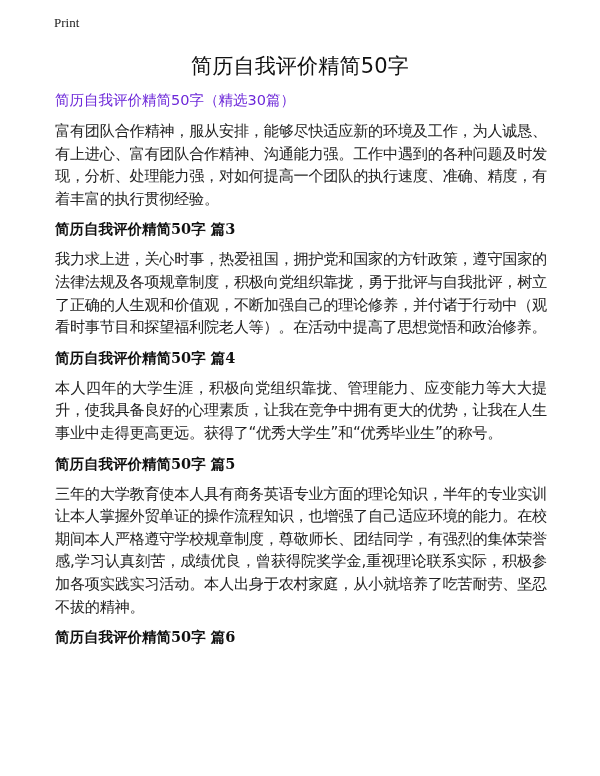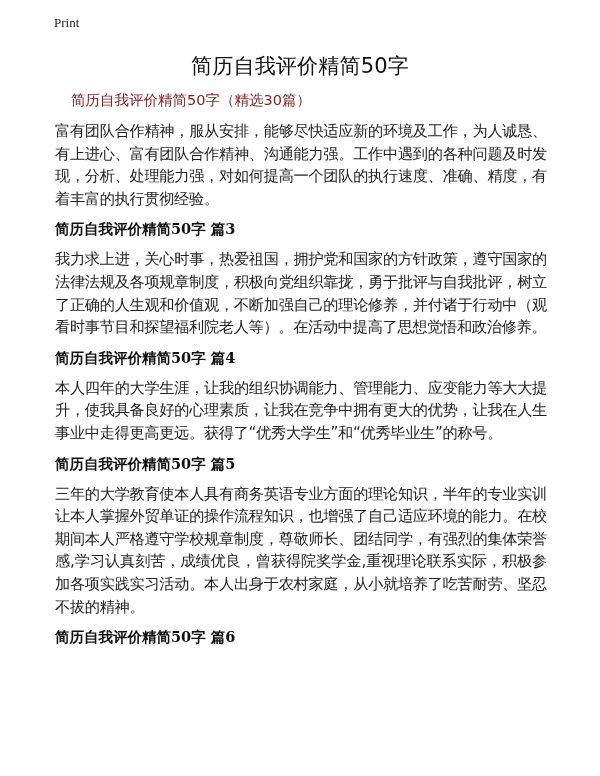--- a/index.html
+++ b/index.html
@@ -37,22 +37,22 @@
     }
     .content {
       position: absolute;
       left: 55px;
       top: 90px;
       width: 492px;
     }
     .subtitle {
       font-size: 14.5px;
       line-height: 20px;
-      margin: 0 0 10px 16px;
-      color: #7f1d1d;
+      margin: 0 0 10px 0;
+      color: #6d28d9;
     }
     .section-heading {
       font-family: "DejaVu Serif", "Liberation Serif", serif;
       font-weight: bold;
       font-size: 14.5px;
       line-height: 20px;
       margin: 0 0 9px 0;
       color: #111;
     }
     .section-body {
@@ -79,21 +79,21 @@
     <p class="section-body">富有团队合作精神，服从安排，能够尽快适应新的环境及工作，为人诚恳、有上进心、富有团队合作精神、沟通能力强。工作中遇到的各种问题及时发现，分析、处理能力强，对如何提高一个团队的执行速度、准确、精度，有着丰富的执行贯彻经验。</p>
   </div>
 
   <div>
     <h2 class="section-heading">简历自我评价精简50字 篇3</h2>
     <p class="section-body">我力求上进，关心时事，热爱祖国，拥护党和国家的方针政策，遵守国家的法律法规及各项规章制度，积极向党组织靠拢，勇于批评与自我批评，树立了正确的人生观和价值观，不断加强自己的理论修养，并付诸于行动中（观看时事节目和探望福利院老人等）。在活动中提高了思想觉悟和政治修养。</p>
   </div>
 
   <div>
     <h2 class="section-heading">简历自我评价精简50字 篇4</h2>
-    <p class="section-body">本人四年的大学生涯，让我的组织协调能力、管理能力、应变能力等大大提升，使我具备良好的心理素质，让我在竞争中拥有更大的优势，让我在人生事业中走得更高更远。获得了“优秀大学生”和“优秀毕业生”的称号。</p>
+    <p class="section-body">本人四年的大学生涯，积极向党组织靠拢、管理能力、应变能力等大大提升，使我具备良好的心理素质，让我在竞争中拥有更大的优势，让我在人生事业中走得更高更远。获得了“优秀大学生”和“优秀毕业生”的称号。</p>
   </div>
 
   <div>
     <h2 class="section-heading">简历自我评价精简50字 篇5</h2>
     <p class="section-body">三年的大学教育使本人具有商务英语专业方面的理论知识，半年的专业实训让本人掌握外贸单证的操作流程知识，也增强了自己适应环境的能力。在校期间本人严格遵守学校规章制度，尊敬师长、团结同学，有强烈的集体荣誉感,学习认真刻苦，成绩优良，曾获得院奖学金,重视理论联系实际，积极参加各项实践实习活动。本人出身于农村家庭，从小就培养了吃苦耐劳、坚忍不拔的精神。</p>
   </div>
 
   <div>
     <h2 class="section-heading">简历自我评价精简50字 篇6</h2>
 

